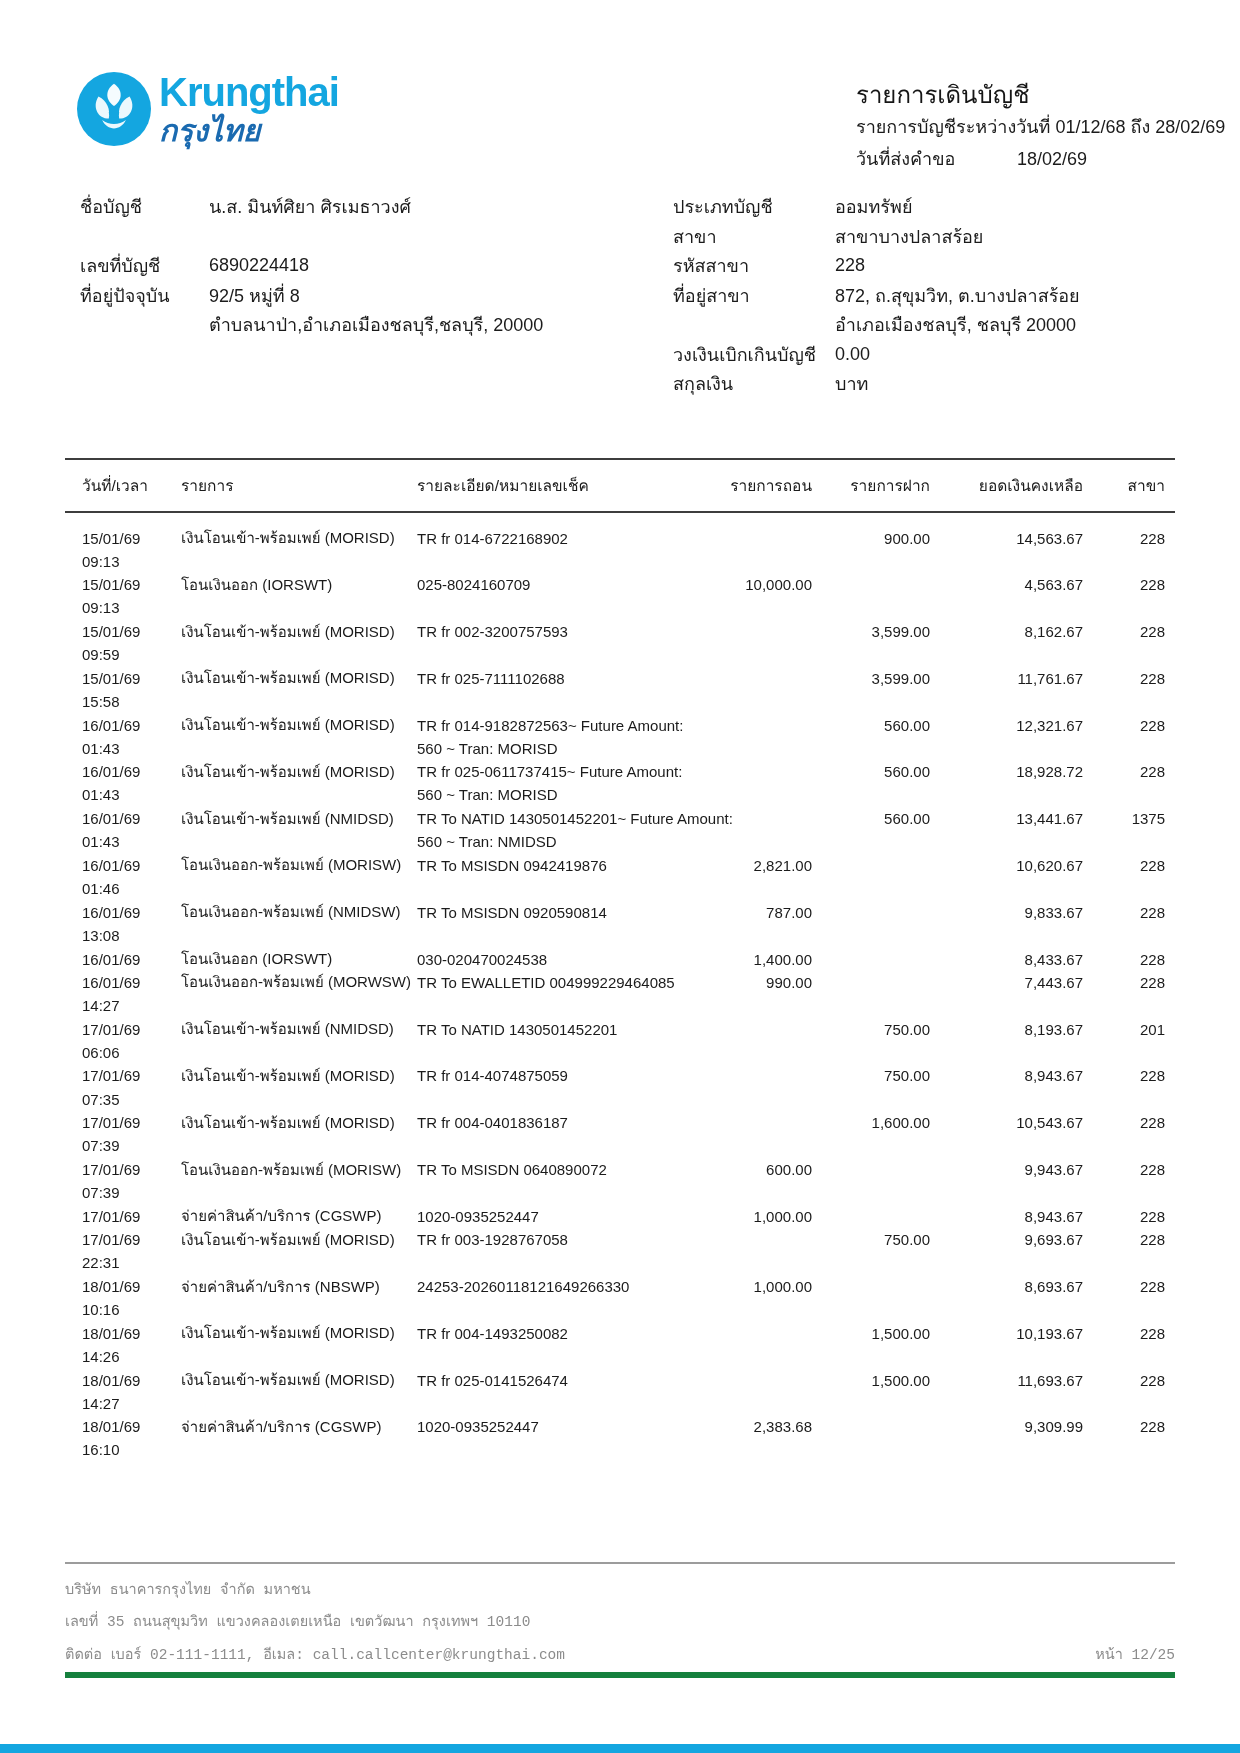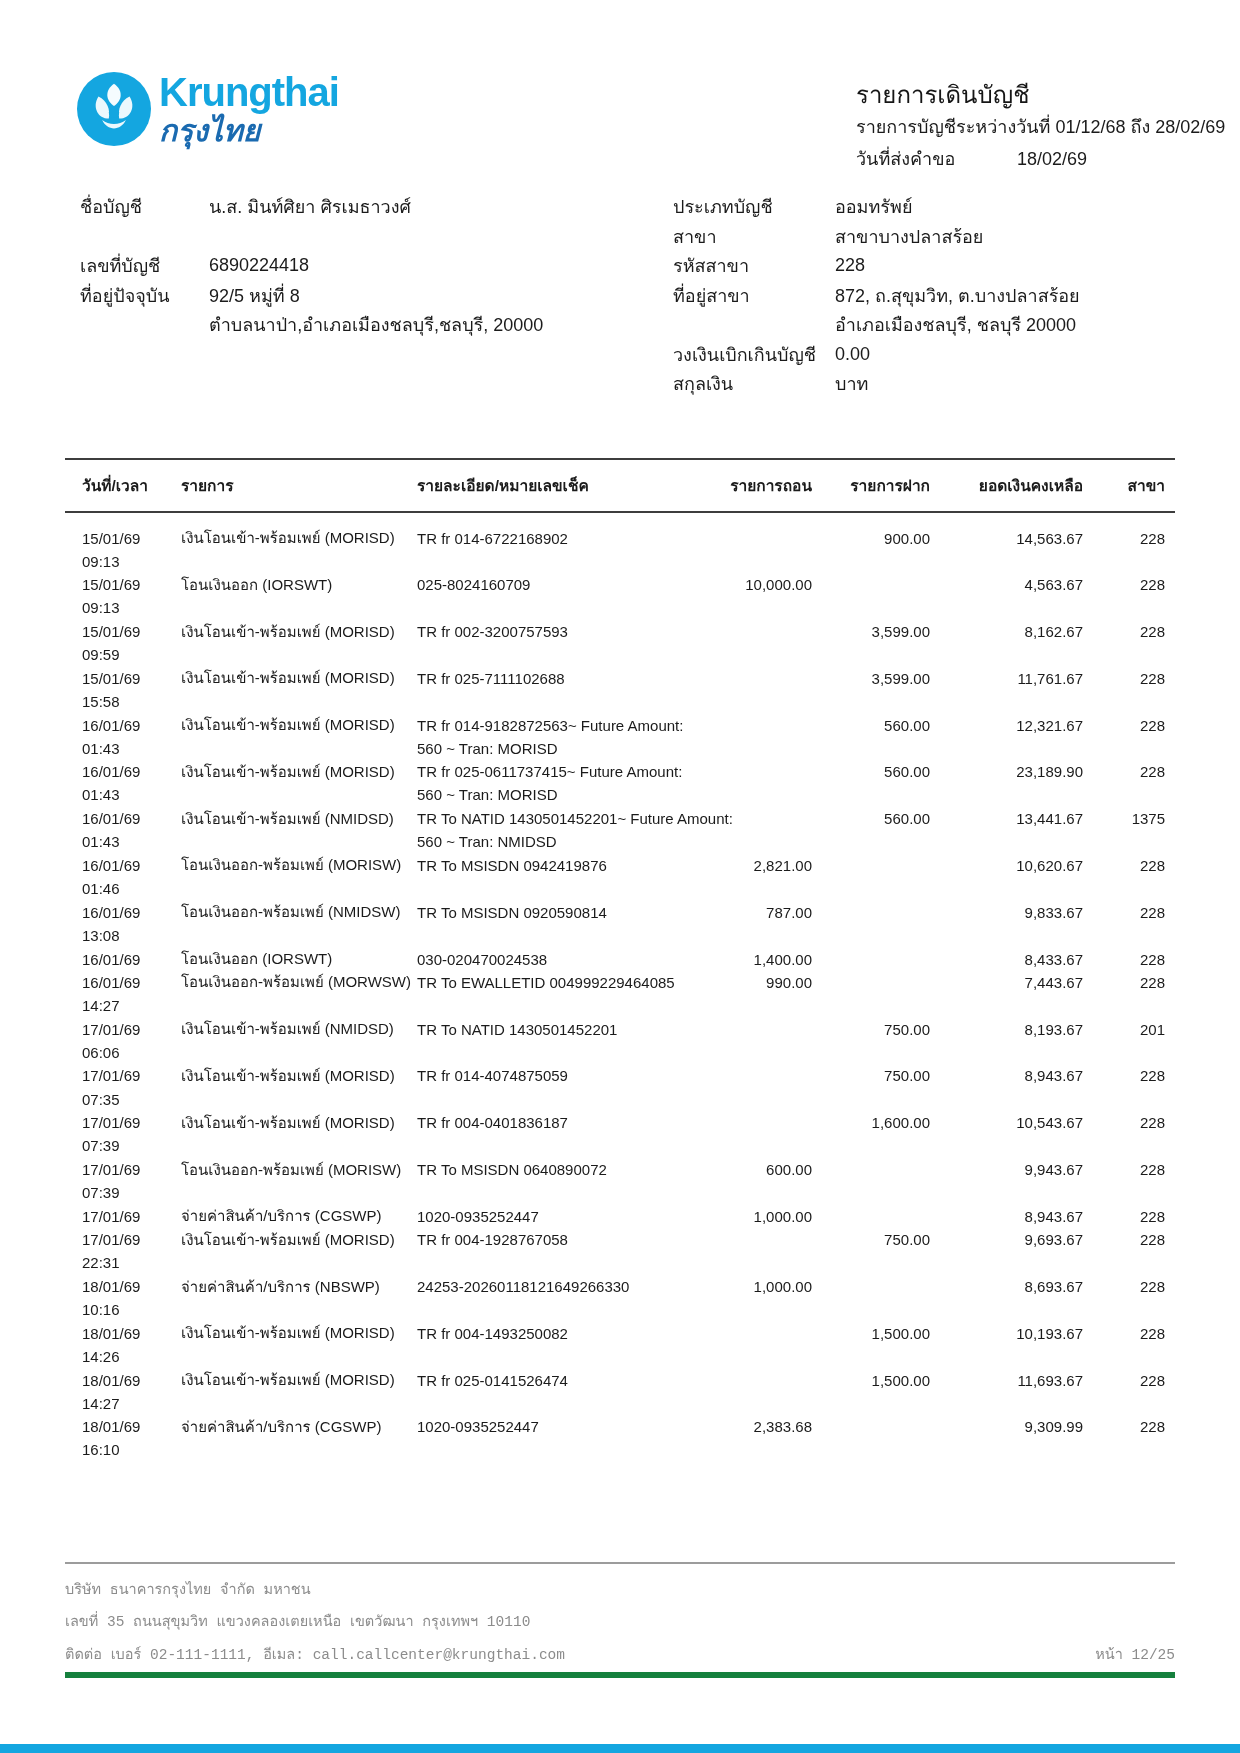--- a/index.html
+++ b/index.html
@@ -32,21 +32,21 @@
   .acc-col.right{left:608px;width:500px;}
   .acc-row{display:grid;height:29.5px;align-items:center;font-size:18px;white-space:nowrap;}
   .acc-col.left  .acc-row{grid-template-columns:129px 1fr;}
   .acc-col.right .acc-row{grid-template-columns:162px 1fr;}
 
   
   .tbl{position:absolute;left:65px;top:458px;width:1110px;}
   .t-rule{border:none;border-top:2px solid #3d3d3d;margin:0;}
   .t-head{display:grid;grid-template-columns:17px 99px 236px 308px 87px 118px 153px 82px;
           align-items:center;height:51px;font-size:15.5px;}
-  .t-head .h{white-space:nowrap;font-weight:bold;}
+  .t-head .h{white-space:nowrap;}
   .t-head .h.num{text-align:right;}
   .tx-body{margin-top:13px;}
   .tx-line{display:grid;grid-template-columns:17px 99px 236px 308px 87px 118px 153px 82px;
            align-items:center;height:23.4px;font-size:15px;}
   .c{white-space:nowrap;}
   .c.num{text-align:right;}
 
   
   .footer{position:absolute;left:65px;top:1562px;width:1110px;
           border-top:2px solid #9c9c9c;border-bottom:6px solid #15803d;
@@ -285,21 +285,21 @@
   </div>
 
   <div class="tx-row">
     <div class="tx-line">
       <span class="c"></span>
       <span class="c">16/01/69</span>
       <span class="c">เงินโอนเข้า-พร้อมเพย์ (MORISD)</span>
       <span class="c">TR fr 025-0611737415~ Future Amount:</span>
       <span class="c num"></span>
       <span class="c num">560.00</span>
-      <span class="c num">23,189.90</span>
+      <span class="c num">18,928.72</span>
       <span class="c num">228</span>
     </div>
     <div class="tx-line">
       <span class="c"></span>
       <span class="c">01:43</span>
       <span class="c"></span>
       <span class="c">560 ~ Tran: MORISD</span>
       <span class="c num"></span>
       <span class="c num"></span>
       <span class="c num"></span>
@@ -515,21 +515,21 @@
       <span class="c num">8,943.67</span>
       <span class="c num">228</span>
     </div>
   </div>
 
   <div class="tx-row">
     <div class="tx-line">
       <span class="c"></span>
       <span class="c">17/01/69</span>
       <span class="c">เงินโอนเข้า-พร้อมเพย์ (MORISD)</span>
-      <span class="c">TR fr 004-1928767058</span>
+      <span class="c">TR fr 003-1928767058</span>
       <span class="c num"></span>
       <span class="c num">750.00</span>
       <span class="c num">9,693.67</span>
       <span class="c num">228</span>
     </div>
     <div class="tx-line">
       <span class="c"></span>
       <span class="c">22:31</span>
       <span class="c"></span>
       <span class="c"></span>

